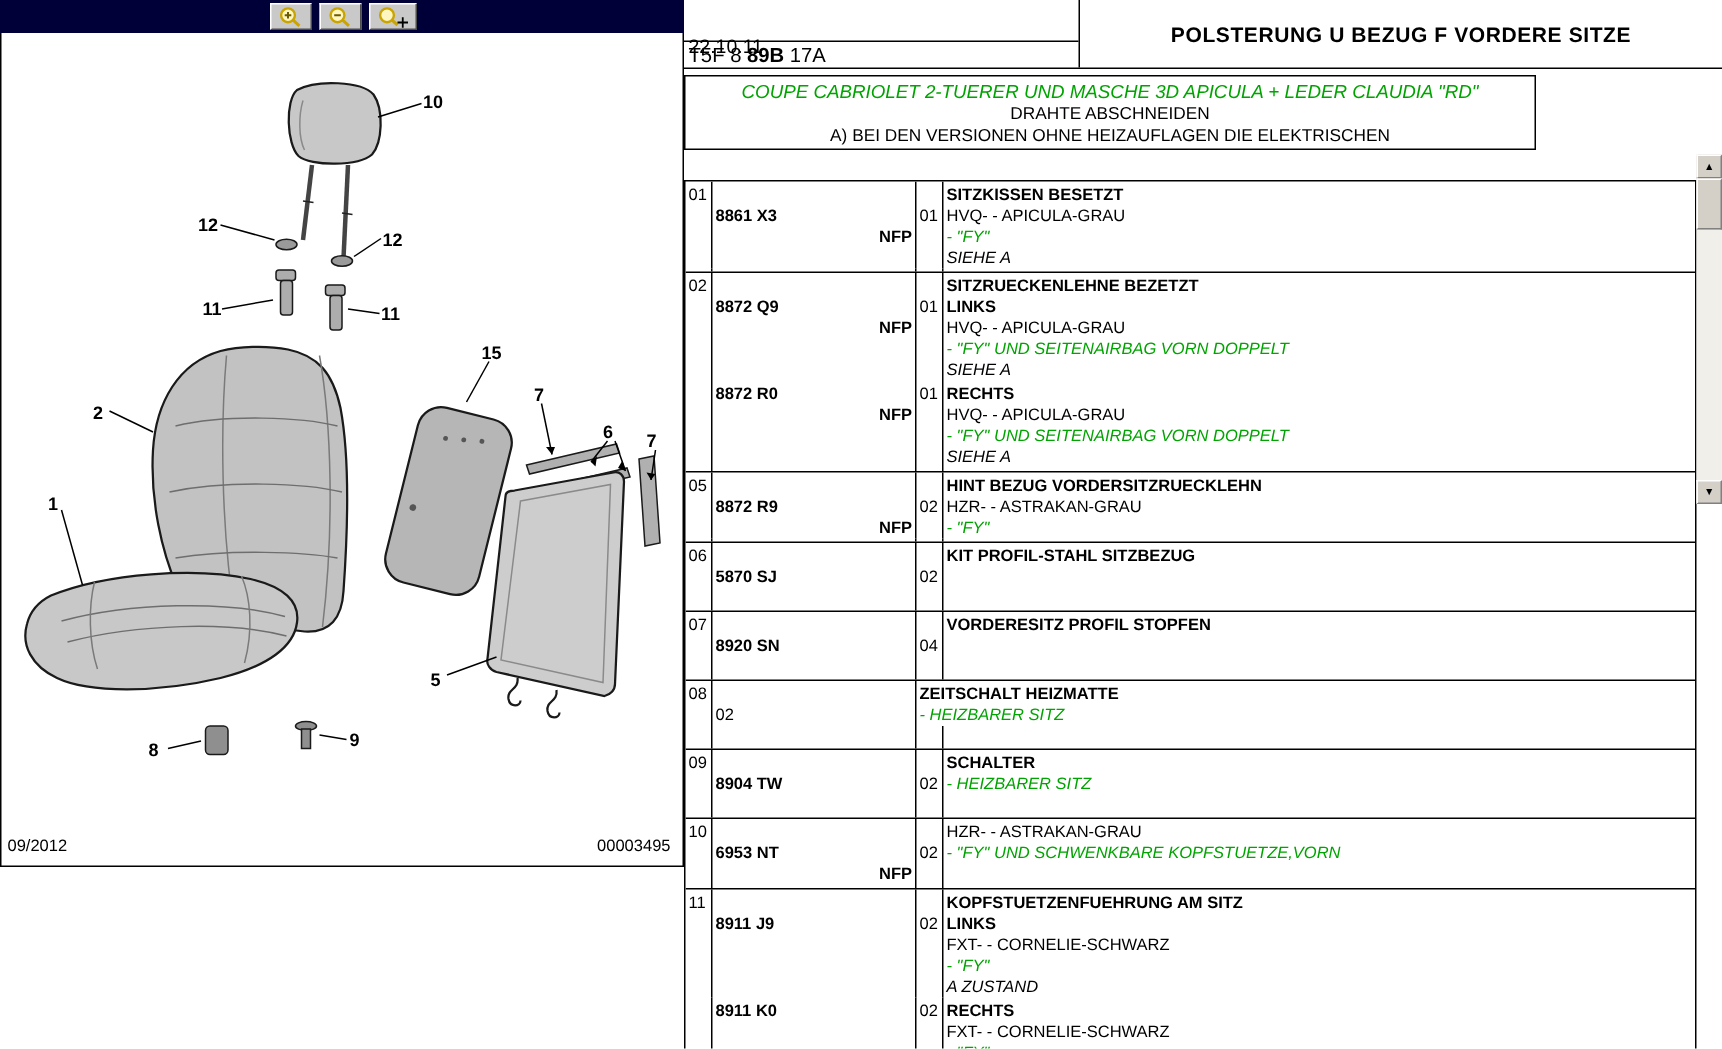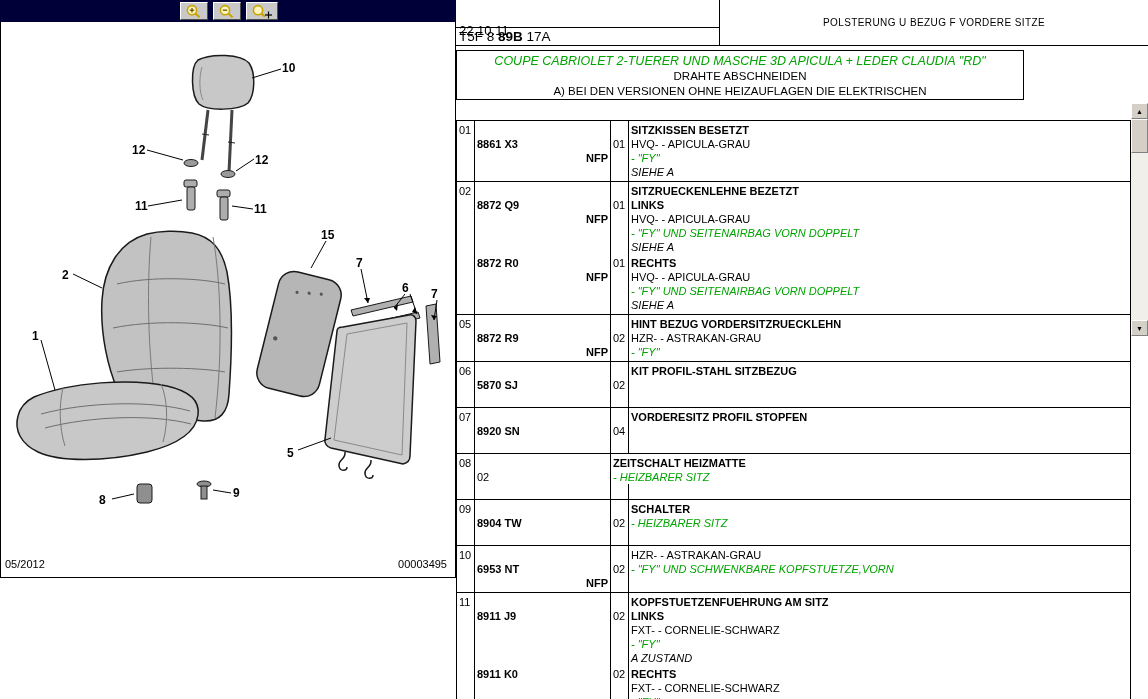--- a/index.html
+++ b/index.html
@@ -24,21 +24,21 @@
   .fig-num{position:absolute;right:8px;bottom:7px;font-size:11px}
 
   
   .right-header{position:absolute;left:456px;top:0;width:692px;height:46px;
     border-bottom:1px solid #000;display:flex;background:#fff}
   .rh-left{width:264px;border-right:1px solid #000}
   .rh-date{height:28px;border-bottom:1px solid #000;font-size:13px;padding:23px 0 0 3px}
   .rh-code{font-size:13.5px;padding:1px 0 0 3px}
   .rh-code .b{font-weight:bold}
   .rh-title{flex:1;display:flex;align-items:center;justify-content:center;
-    font-weight:normal;font-size:10px;letter-spacing:.4px}
+    font-weight:bold;font-size:14px;letter-spacing:.4px}
 
   
   .note-box{position:absolute;left:456px;top:50px;width:568px;height:50px;border:1px solid #000;
     text-align:center;font-size:11.5px;line-height:15px;padding-top:3px;background:#fff}
   .note-green{color:#00a400;font-style:italic;font-size:12.5px}
 
   
   .parts-table{position:absolute;left:456px;top:120px;width:675px;height:596px;
     border:1px solid #000;border-bottom:none;display:flex;flex-direction:column;overflow:hidden;background:#fff}
   .trow{display:flex;flex-direction:column;border-bottom:1px solid #000;min-height:46px;flex-shrink:0}
@@ -182,21 +182,21 @@
     <span class="callout" style="left:430px;top:266px">7</span>
     <span class="callout" style="left:98px;top:472px">8</span>
     <span class="callout" style="left:232px;top:465px">9</span>
     <span class="callout" style="left:281px;top:40px">10</span>
     <span class="callout" style="left:134px;top:178px">11</span>
     <span class="callout" style="left:253px;top:181px">11</span>
     <span class="callout" style="left:131px;top:122px">12</span>
     <span class="callout" style="left:254px;top:132px">12</span>
     <span class="callout" style="left:320px;top:207px">15</span>
 
-    <div class="fig-date">05/2012</div>
+    <div class="fig-date">09/2012</div>
     <div class="fig-num">00003495</div>
   </div>
 
   <div class="right-header">
     <div class="rh-left">
       <div class="rh-date">22.10.11</div>
       <div class="rh-code"><span>T5F 8 </span><span class="b">89B</span><span> 17A</span></div>
     </div>
     <div class="rh-title">POLSTERUNG U BEZUG F VORDERE SITZE</div>
   </div>

